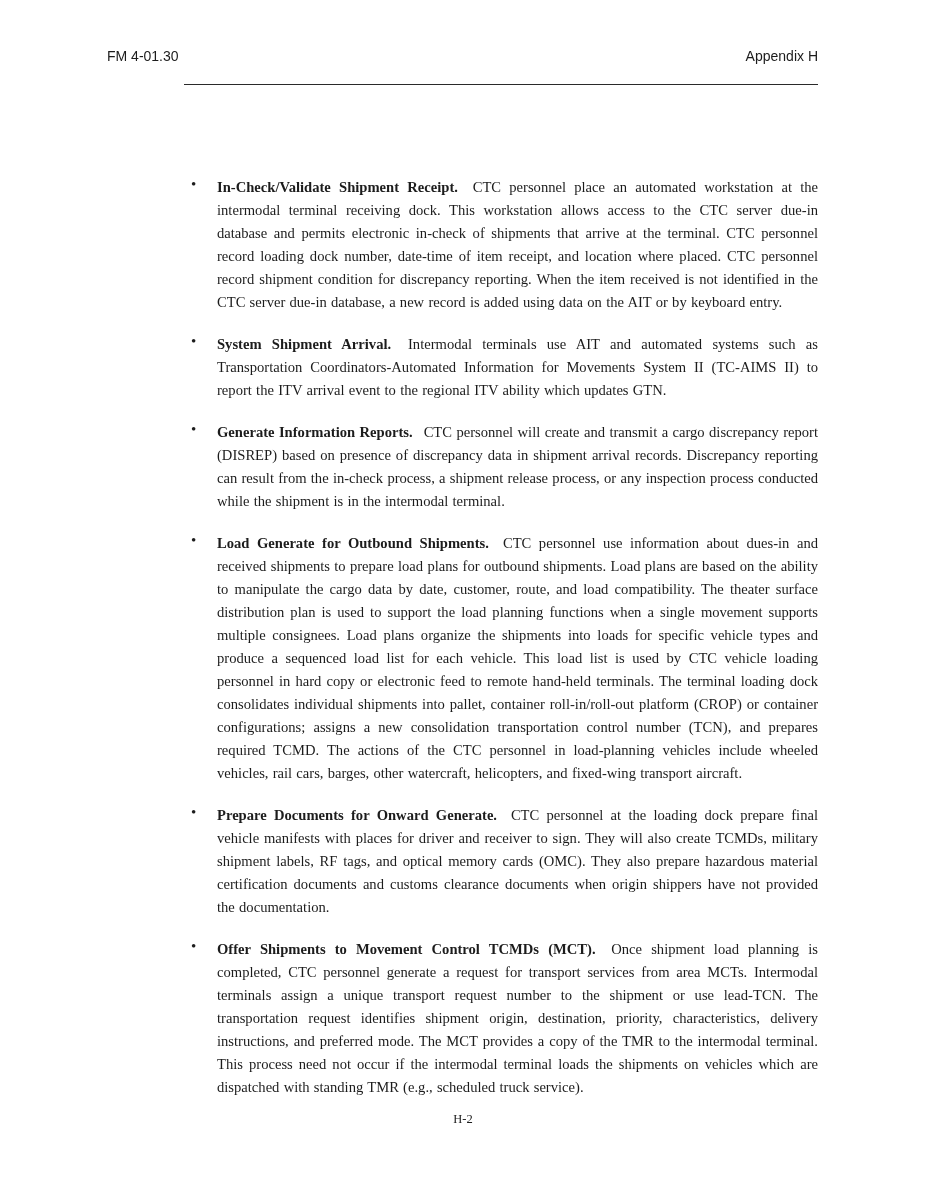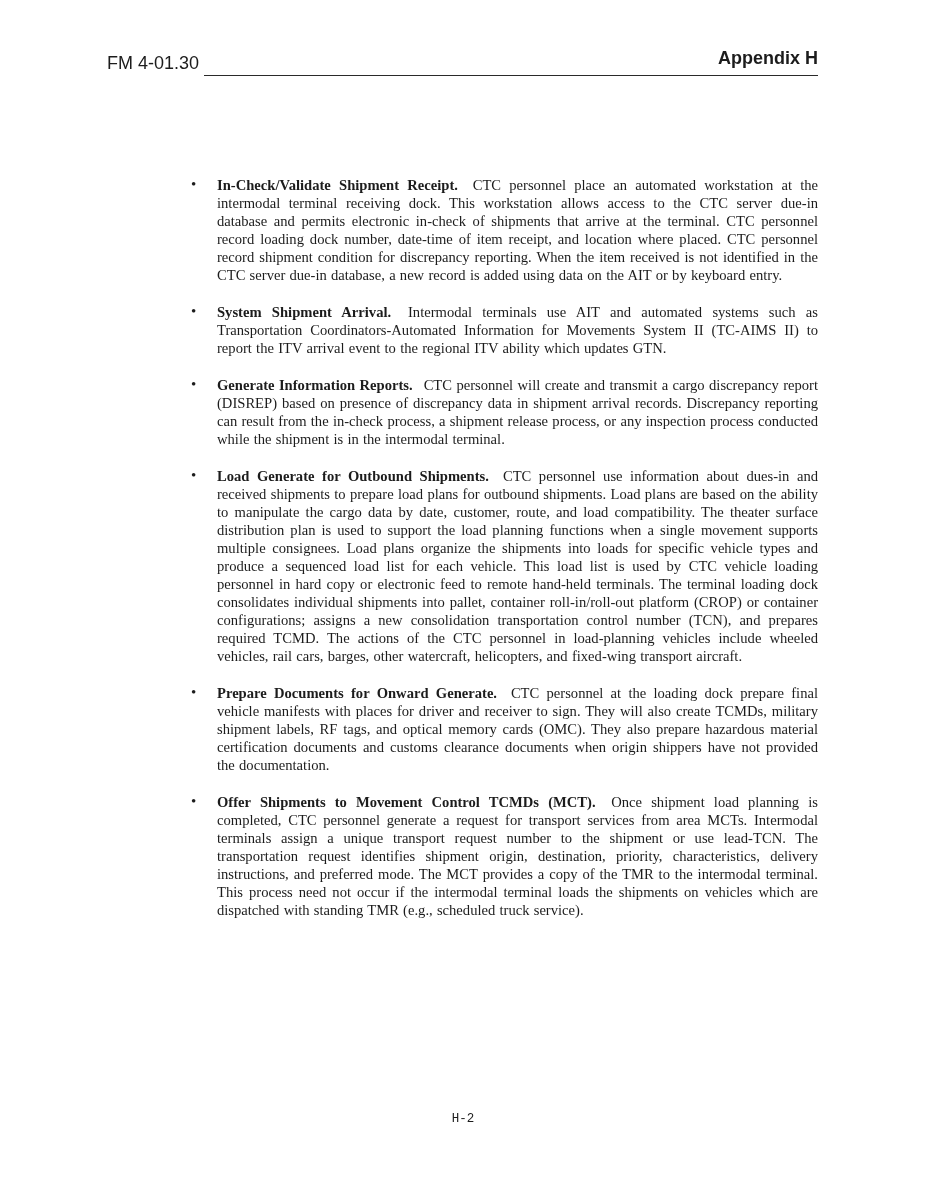--- a/index.html
+++ b/index.html
@@ -18,38 +18,37 @@
     overflow: hidden;
   }
 
   
   .header {
     position: absolute;
     top: 48px;
     left: 107px;
     right: 108px;
     display: flex;
-    align-items: flex-end;
+    align-items: flex-start;
     font-family: "Liberation Sans", sans-serif;
-    font-size: 18px;
+    font-size: 14px;
     color: #1c1c1c;
   }
   .header .doc-number {
     white-space: nowrap;
     padding-bottom: 2px;
   }
   .header .rule-wrap {
     flex: 1;
     display: flex;
     justify-content: flex-end;
     align-items: flex-end;
     border-bottom: 1.4px solid #2a2a2a;
     margin-left: 5px;
-    padding-bottom: 6px;
-    font-weight: bold;
+    padding-bottom: 20px;
   }
   .header .appendix-label {
     white-space: nowrap;
   }
 
   
   .content {
     position: absolute;
     top: 176px;
     left: 190px;
@@ -69,36 +68,36 @@
     position: absolute;
     left: 1px;
     top: -1px;
     font-size: 15px;
     line-height: 18.8px;
   }
   .para {
     margin: 0;
     text-align: justify;
     font-size: 14.6px;
-    line-height: 18px;
+    line-height: 23px;
     word-spacing: 0.04em;
   }
   .lead {
     font-weight: bold;
     margin-right: 0.45em;
   }
 
   
   .footer {
     position: absolute;
     top: 1112px;
     left: 0;
     width: 100%;
     text-align: center;
-    font-family: Liberation Mono, monospace;
+    font-family: Liberation Serif, serif;
     font-size: 12.5px;
     color: #1c1c1c;
   }
 </style>
 </head>
 <body>
 
 <div class="page">
 
   <div class="header">

